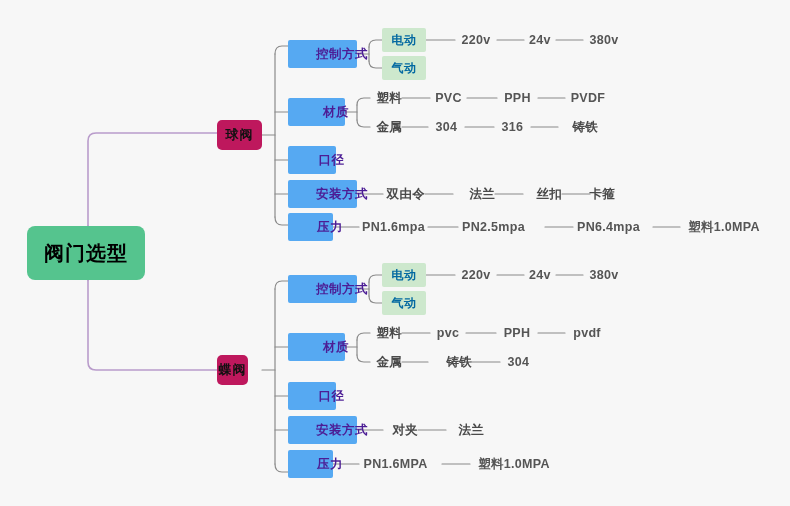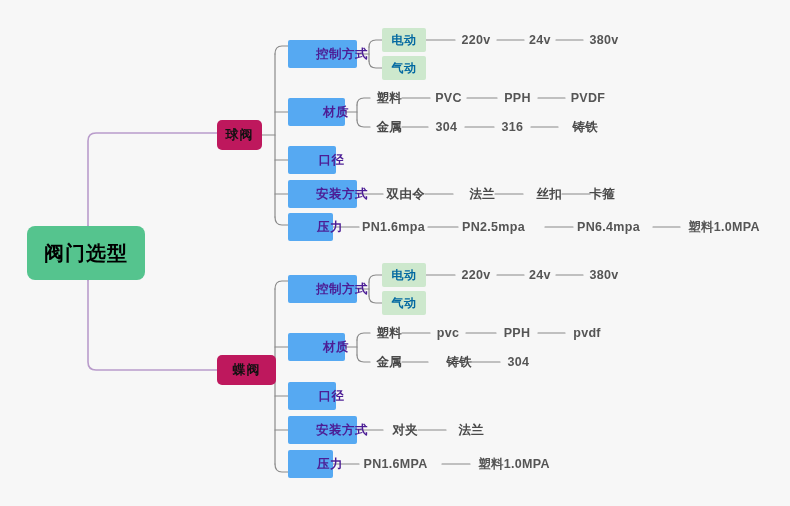--- a/index.html
+++ b/index.html
@@ -134,21 +134,21 @@
     </g>
   </svg>
 
   <div class="node n-root" style="left:27px;top:226px;width:118px;height:54px;">
     <span>阀门选型</span>
   </div>
 
   <div class="node n-l1" style="left:217px;top:120px;width:45px;height:30px;">
     <span>球阀</span>
   </div>
-  <div class="node n-l1" style="left:217px;top:355px;width:59px;height:30px;">
+  <div class="node n-l1" style="left:217px;top:355px;width:31px;height:30px;">
     <span>蝶阀</span>
   </div>
 
   <div class="node n-l2" style="left:288px;top:40px;width:69px;height:28px;">
     <span>控制方式</span>
   </div>
   <div class="node n-l3g" style="left:382px;top:28px;width:44px;height:24px;">
     <span>电动</span>
   </div>
   <div class="node n-l3g" style="left:382px;top:56px;width:44px;height:24px;">

